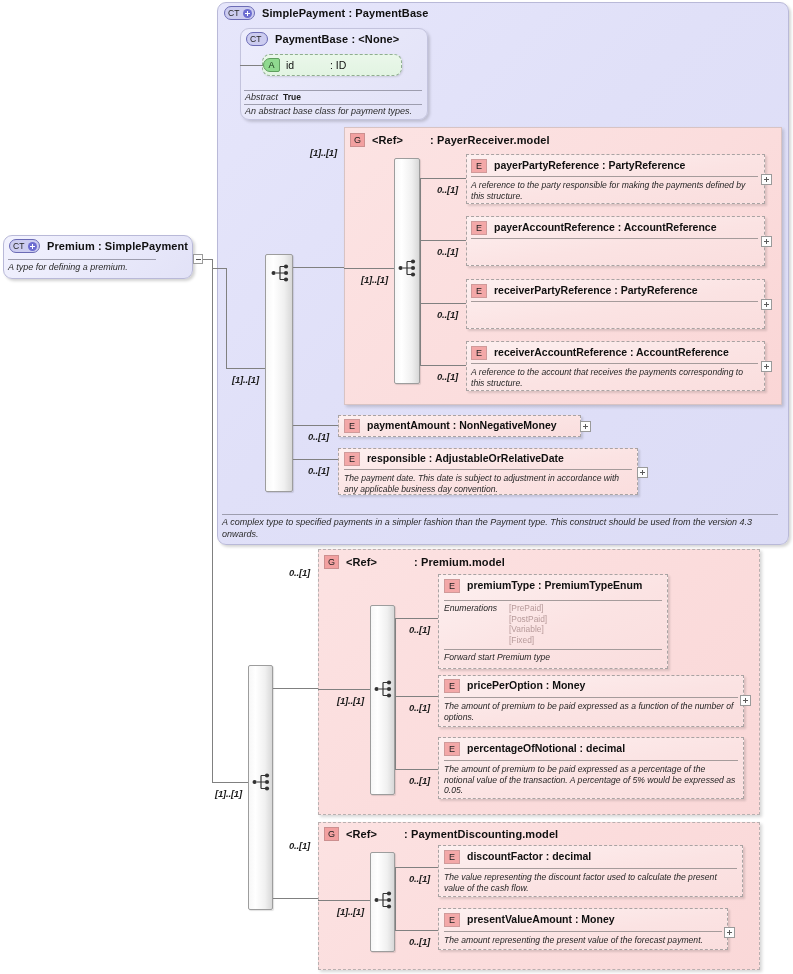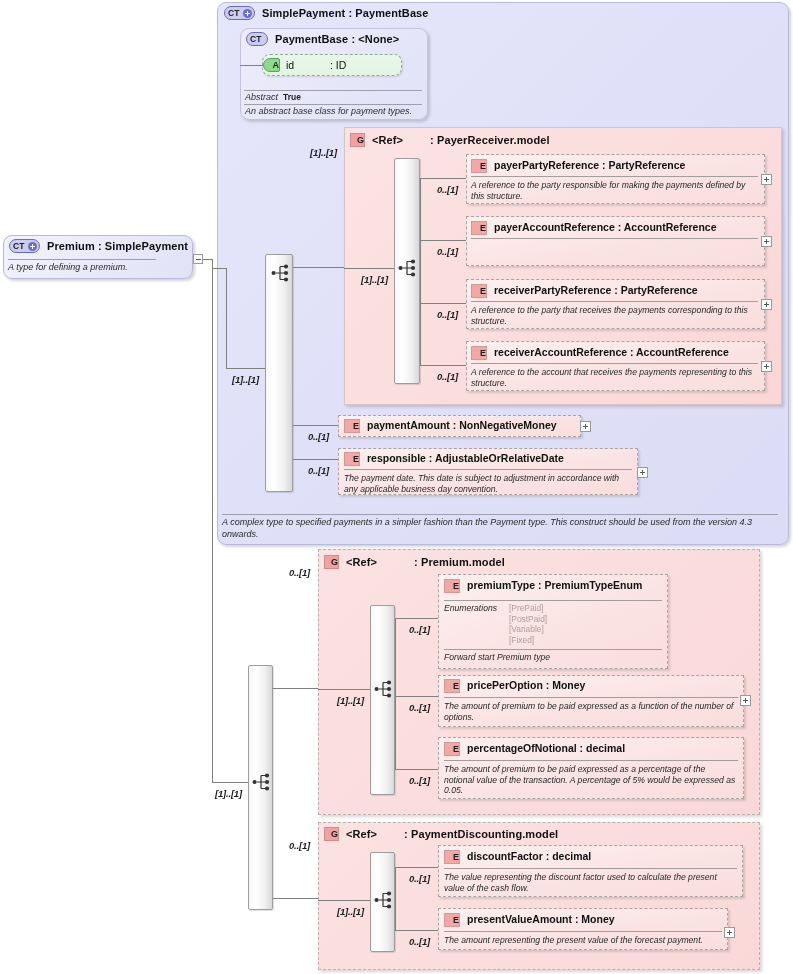--- a/index.html
+++ b/index.html
@@ -67,22 +67,22 @@
     box-sizing:border-box;
     box-shadow:1px 1px 1px rgba(0,0,0,.12);
   }
   .seqicon{position:absolute;width:22px;height:20px;}
 
   
   .badge{
     display:inline-block;
     box-sizing:border-box;
     font-size:9px;
-    font-weight:bold;
-    text-align:right;
+    font-weight:normal;
+    text-align:center;
     vertical-align:middle;
     line-height:11px;
   }
   .badge-ct{
     width:31px;height:14px;line-height:12px;
     border:1px solid #6b6bb5;
     border-radius:7px;
     background:#ccccf0;
     color:#222;
     font-size:9px;
@@ -324,30 +324,29 @@
   <span class="el-title" style="left:494px;top:221px;">payerAccountReference : AccountReference</span>
   <div class="el-sep" style="left:471px;top:238px;width:287px;"></div>
   <span class="card" style="left:437px;top:230px;">0..[1]</span>
   <div class="ln lnh" style="left:420px;top:240px;width:46px;"></div>
   <div class="plusbox" style="left:761px;top:236px;"></div>
 
   <div class="elbox" style="left:466px;top:279px;width:299px;height:50px;"></div>
   <span class="badge badge-e" style="position:absolute;left:471px;top:284px;">E</span>
   <span class="el-title" style="left:494px;top:284px;">receiverPartyReference : PartyReference</span>
   <div class="el-sep" style="left:471px;top:301px;width:287px;"></div>
-  <span class="el-doc" style="left:471px;top:305px;width:285px;">A reference to the party that receives the payments corresponding to this structure.</span>
   <span class="card" style="left:437px;top:293px;">0..[1]</span>
   <div class="ln lnh" style="left:420px;top:303px;width:46px;"></div>
   <div class="plusbox" style="left:761px;top:299px;"></div>
 
   <div class="elbox" style="left:466px;top:341px;width:299px;height:50px;"></div>
   <span class="badge badge-e" style="position:absolute;left:471px;top:346px;">E</span>
   <span class="el-title" style="left:494px;top:346px;">receiverAccountReference : AccountReference</span>
   <div class="el-sep" style="left:471px;top:363px;width:287px;"></div>
-  <span class="el-doc" style="left:471px;top:367px;width:285px;">A reference to the account that receives the payments representing to this structure.</span>
+  <span class="el-doc" style="left:471px;top:367px;width:285px;">A reference to the account that receives the payments corresponding to this structure.</span>
   <span class="card" style="left:437px;top:355px;">0..[1]</span>
   <div class="ln lnh" style="left:420px;top:365px;width:46px;"></div>
   <div class="plusbox" style="left:761px;top:361px;"></div>
 
   <div class="ln lnv" style="left:420px;top:178px;height:188px;"></div>
 
   <div class="elbox" style="left:338px;top:415px;width:243px;height:22px;"></div>
   <span class="badge badge-e" style="position:absolute;left:344px;top:419px;">E</span>
   <span class="el-title" style="left:367px;top:419px;">paymentAmount : NonNegativeMoney</span>
   <span class="card" style="left:308px;top:415px;">0..[1]</span>

